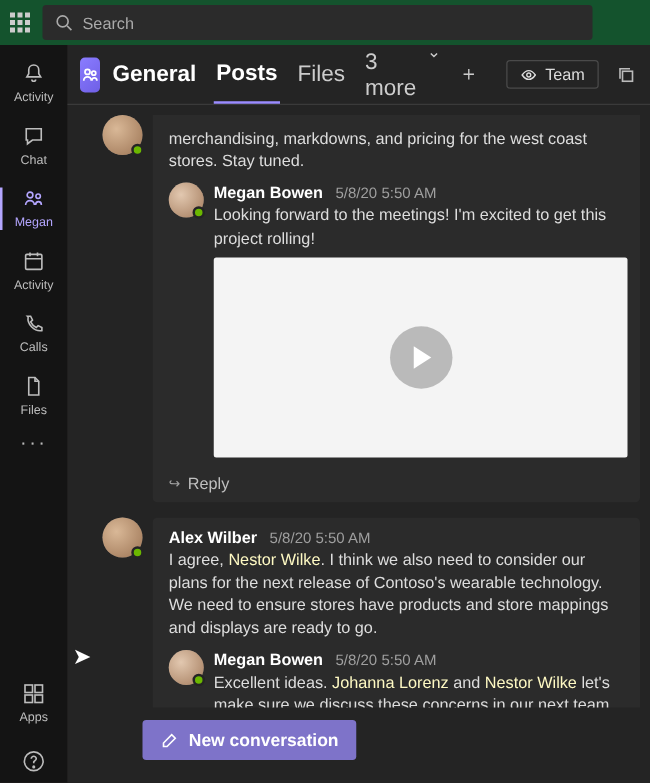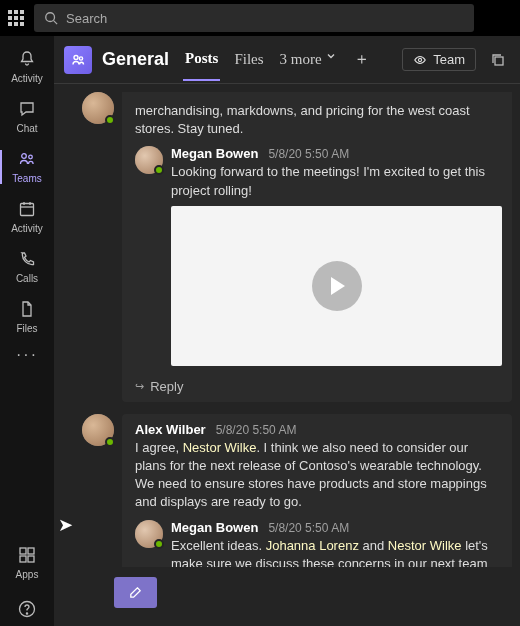--- a/index.html
+++ b/index.html
@@ -9,21 +9,21 @@
     color: #d4d4d4;
     width: 520px;
     height: 626px;
     overflow: hidden;
     font-size: 13px;
   }
 
   
   .topbar {
     height: 36px;
-    background: #000000;
+    background: #14532d;
     display: flex;
     align-items: center;
     padding: 0 6px;
     gap: 8px;
   }
   .waffle {
     width: 20px; height: 20px;
     display: grid;
     grid-template-columns: repeat(3,4px);
     grid-template-rows: repeat(3,4px);
@@ -100,21 +100,21 @@
   }
   .team-avatar {
     width: 28px; height: 28px;
     border-radius: 4px;
     background: linear-gradient(135deg,#8a7cff,#6f5fe6);
     display: flex; align-items: center; justify-content: center;
     color: #fff;
   }
   .channel-title { font-weight: 700; font-size: 18px; color: #fff; }
   .tabs { display: flex; gap: 12px; align-items: center; margin-left: 4px; }
-  .tab { font-size: 15px; color: #ccc; padding: 12px 2px; cursor: pointer; font-family: Liberation Serif, serif; }
+  .tab { font-size: 18px; color: #ccc; padding: 12px 2px; cursor: pointer; }
   .tab.active { color: #fff; border-bottom: 2px solid #9b8cff; font-weight: 600; }
   .tab-plus { width: 24px; height: 24px; border-radius: 3px; display:flex;align-items:center;justify-content:center;color:#ccc;cursor:pointer;font-size:16px; }
   .header-spacer { flex: 1; }
   .team-pill {
     border: 1px solid #4a4a4a;
     border-radius: 3px;
     padding: 3px 10px;
     display: flex; align-items: center; gap: 6px;
     font-size: 13px;
     color: #ddd;
@@ -265,21 +265,21 @@
     <span>Chat</span>
   </div>
   <div class="rail-item active">
     <div class="rail-icon">
         <svg width="20" height="20" viewBox="0 0 20 20" fill="none" stroke="currentColor" stroke-width="1.3">
           <circle cx="7" cy="7" r="2.3"></circle>
           <circle cx="13.5" cy="8" r="1.8"></circle>
           <path d="M3.5 15c0-2 1.5-3.5 3.5-3.5s3.5 1.5 3.5 3.5M11.5 15c0-1.5 1-2.7 2.3-2.7s2.3 1.2 2.3 2.7"></path>
         </svg>
       </div>
-    <span>Teams</span>
+    <span>Megan</span>
   </div>
   <div class="rail-item">
     <div class="rail-icon">
         <svg width="20" height="20" viewBox="0 0 20 20" fill="none" stroke="currentColor" stroke-width="1.3">
           <rect x="3.5" y="4.5" width="13" height="12" rx="1"></rect>
           <line x1="3.5" y1="8" x2="16.5" y2="8"></line>
           <line x1="7" y1="3" x2="7" y2="6"></line>
           <line x1="13" y1="3" x2="13" y2="6"></line>
         </svg>
       </div>
@@ -431,17 +431,18 @@
       </div>
     </div>
 
   </div>
 
   <div class="composer-area">
     <div class="new-convo">
       <svg width="15" height="15" viewBox="0 0 16 16" fill="none" stroke="#fff" stroke-width="1.4">
           <path d="M3 13V10l7-7 3 3-7 7H3zM10 3l3 3"></path>
         </svg>
+      <span>New conversation</span>
     </div>
   </div>
 
   <div class="cursor">➤</div>
 </div>
 
 </body></html>

